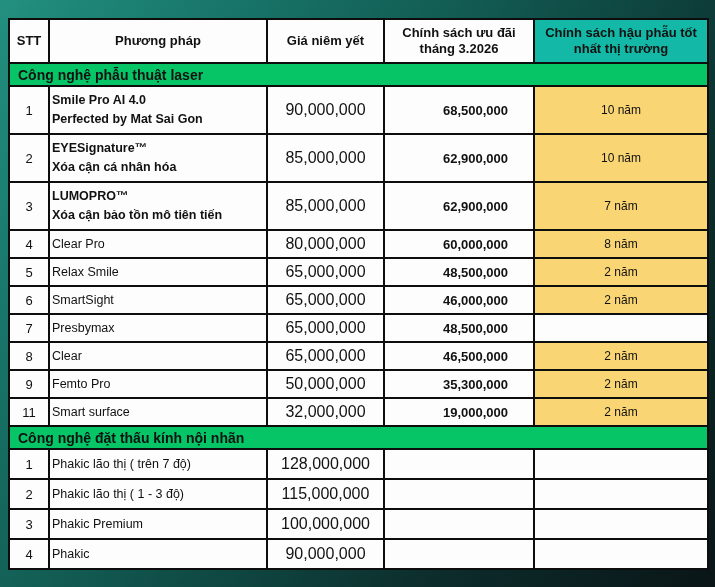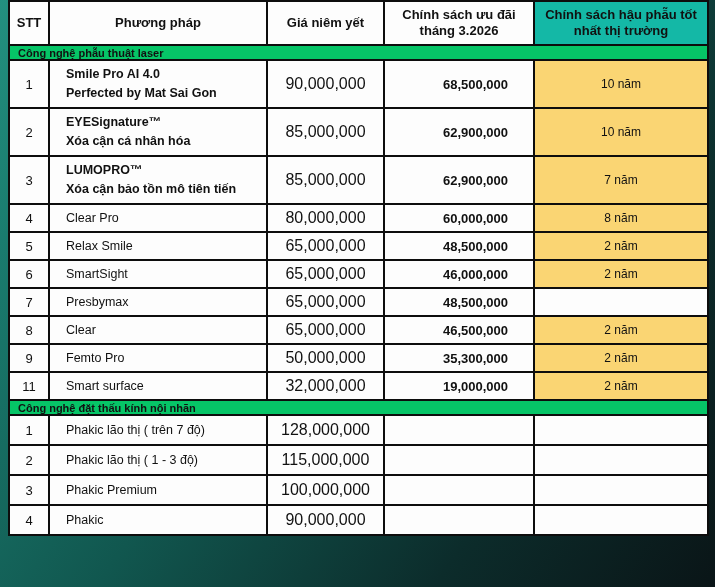--- a/index.html
+++ b/index.html
@@ -3,40 +3,40 @@
 <meta charset="utf-8">
 <style>
   html,body{margin:0;padding:0;}
   body{
     width:715px;height:587px;overflow:hidden;position:relative;
     background:linear-gradient(125deg,#23907f 0%,#1a7c6f 15%,#11574f 45%,#0c2c2b 75%,#0a1517 100%);
     font-family:"Liberation Sans",sans-serif;
     -webkit-font-smoothing:antialiased;
   }
   .price-table{
-    position:absolute;top:0;left:8px;
+    position:absolute;top:18px;left:8px;
     border-collapse:collapse;table-layout:fixed;
     width:699px;background:#fdfdfd;
   }
   .price-table td,.price-table th{
     border:2px solid #0d0d0d;
     color:#111;overflow:hidden;
     padding:0 6px;box-sizing:border-box;
   }
   .price-table thead th{
     font-size:13px;font-weight:bold;text-align:center;
     height:44px;background:#fdfdfd;line-height:1.25;
   }
   .price-table thead th.tan{background:#14b8a6;}
   tr.section-row td{
-    background:#06c567;height:15px;
-    font-weight:bold;font-size:11px;text-align:left;padding-left:8px;
+    background:#06c567;height:23px;
+    font-weight:bold;font-size:14px;text-align:left;padding-left:8px;
   }
   td.stt{ text-align:center;font-size:13px;}
-  td.method{text-align:left;font-size:12.5px;padding-left:16px;}
+  td.method{text-align:left;font-size:12.5px;padding-left:2px;}
   td.method .nm{display:block;line-height:1.5;}
   td.method.bold .nm{font-weight:bold;}
   td.price{text-align:center;font-size:16px;}
   td.promo{text-align:center;font-size:13px;font-weight:bold;padding-left:39px;}
   td.warranty{text-align:center;font-size:12px;}
   td.warranty.gold{background:#fad573;}
   tr.tall td{height:48px;}
   tr.short td{height:28px;}
   tr.mid td{height:30px;}
 </style>

